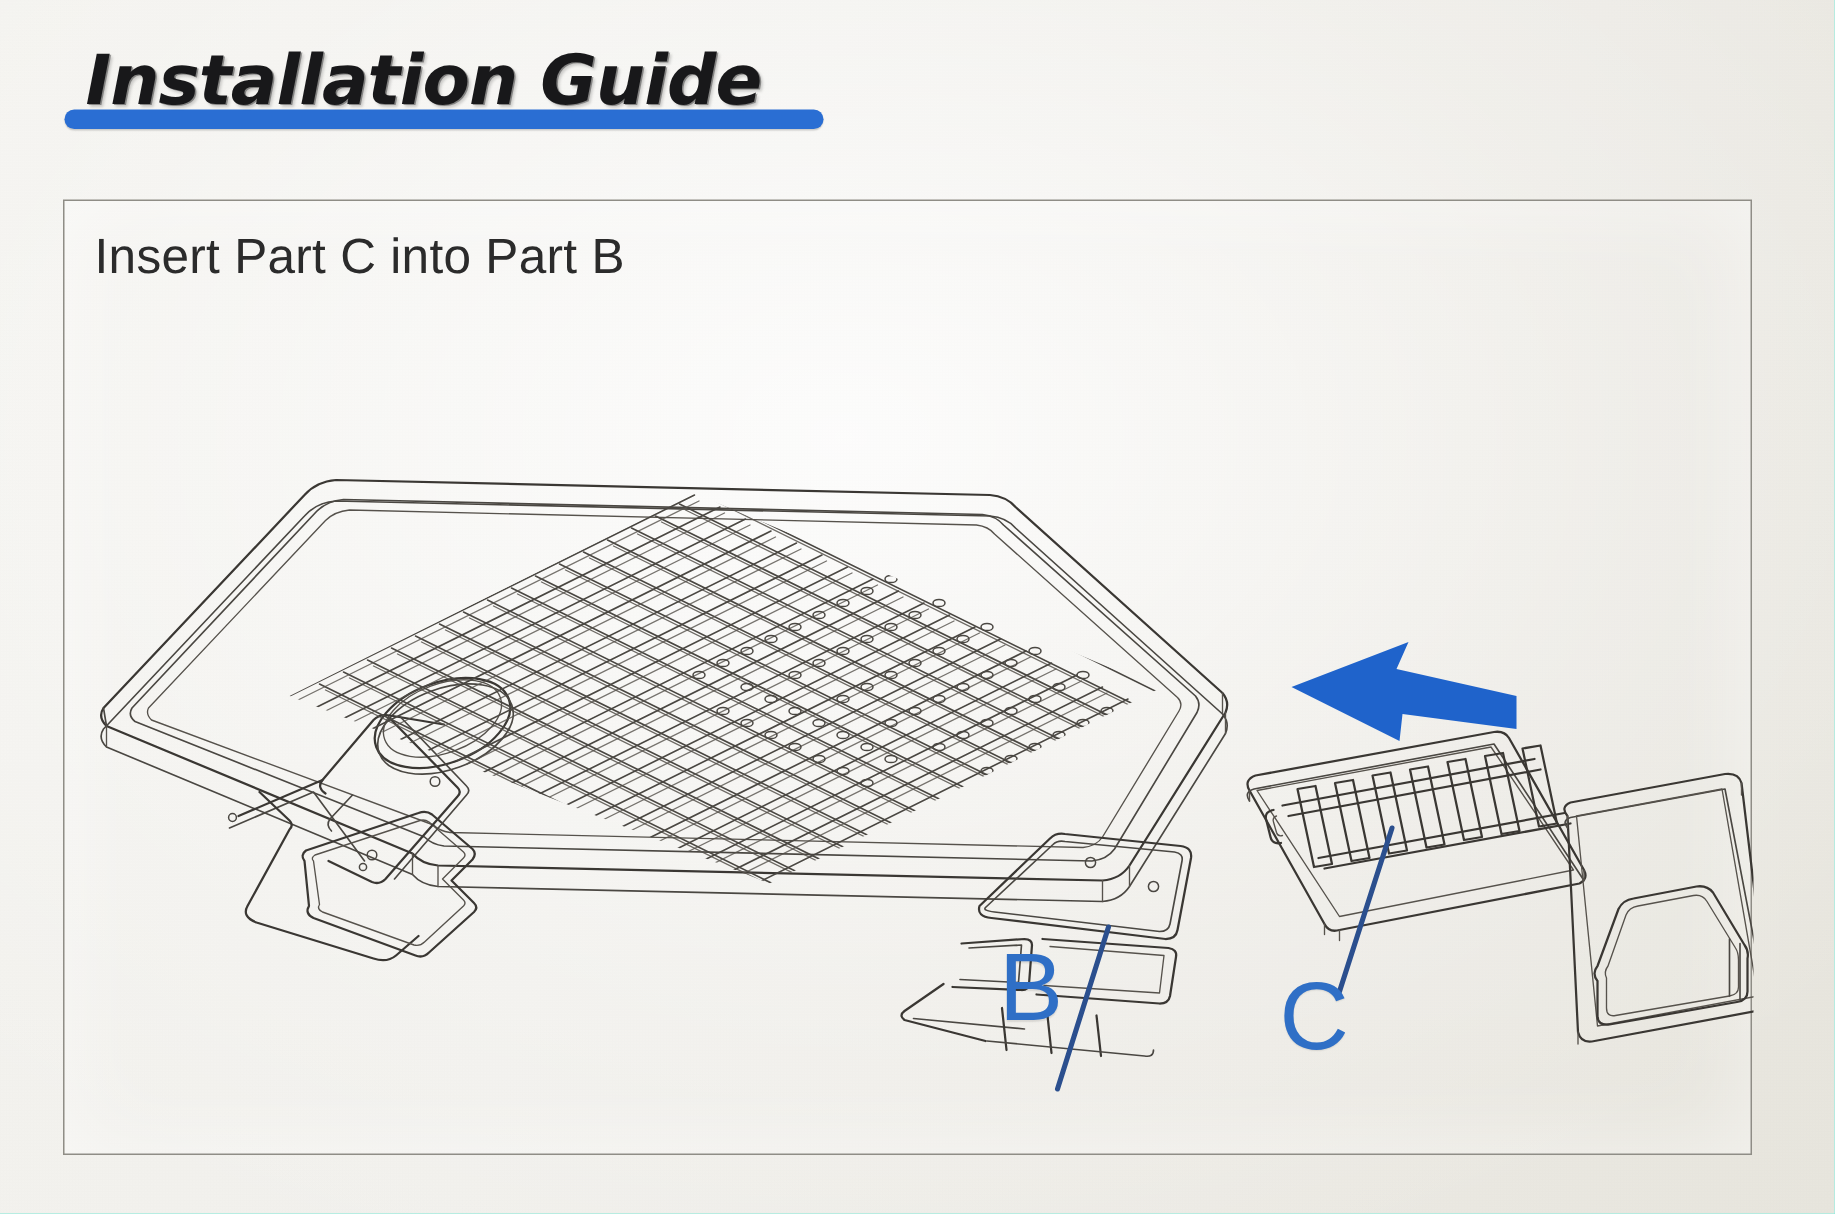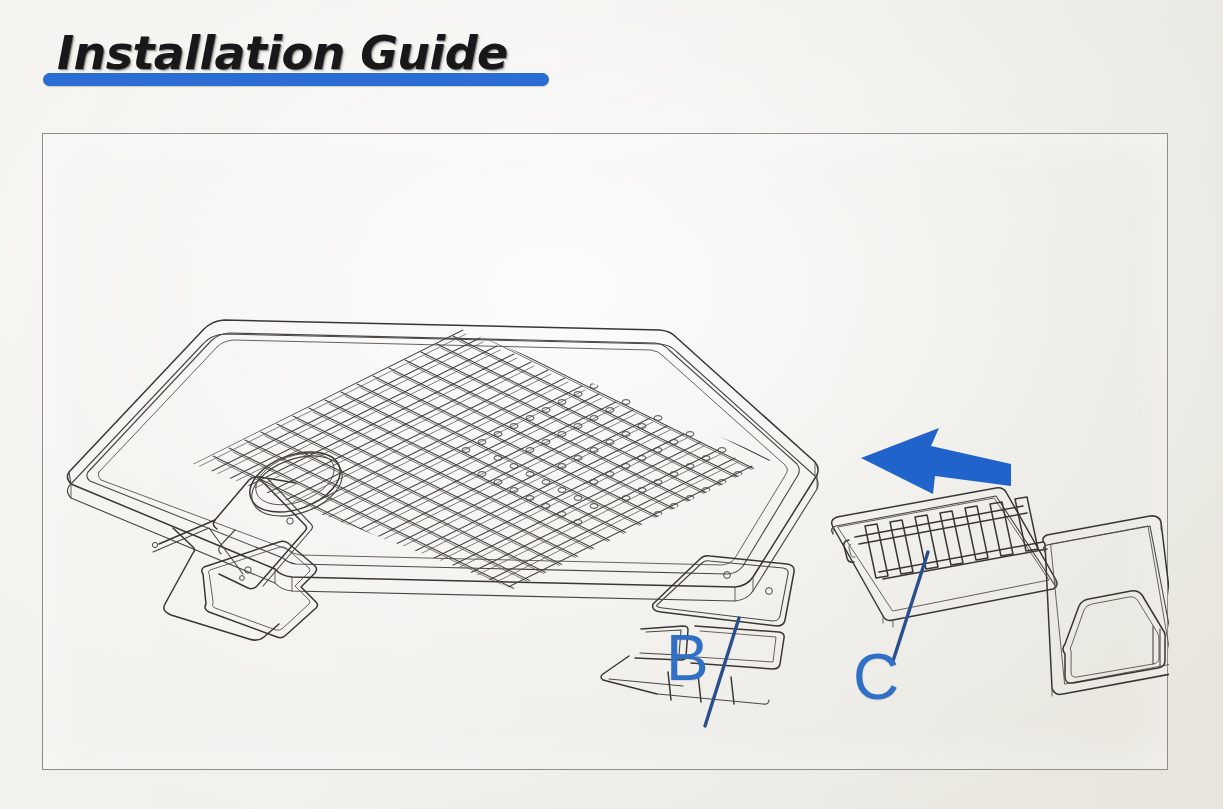--- a/index.html
+++ b/index.html
@@ -121,20 +121,21 @@
   <div id="paper-sheen"></div>
   <div id="grain"></div>
 
   <div id="title-block">
     <div id="title-bar"></div>
     <div id="title-text">Installation Guide</div>
   </div>
 
   <div id="panel">
 
+    <div id="step-text">Insert Part C into Part B</div>
 
     <div id="stage">
       <svg width="1126" height="637" viewBox="0 0 1126 637" xmlns="http://www.w3.org/2000/svg">
         <defs>
           <style>
             .ln   { fill:none; stroke:#3a3733; stroke-width:1.5; stroke-linecap:round; stroke-linejoin:round; }
             .lnt  { fill:none; stroke:#4a4742; stroke-width:1.1; stroke-linecap:round; stroke-linejoin:round; }
             .lnf  { fill:none; stroke:#56524c; stroke-width:0.9; stroke-linecap:round; stroke-linejoin:round; }
             .fillp{ fill:#f7f6f2; }
             .bump { fill:none; stroke:#4a4742; stroke-width:1.0; }

